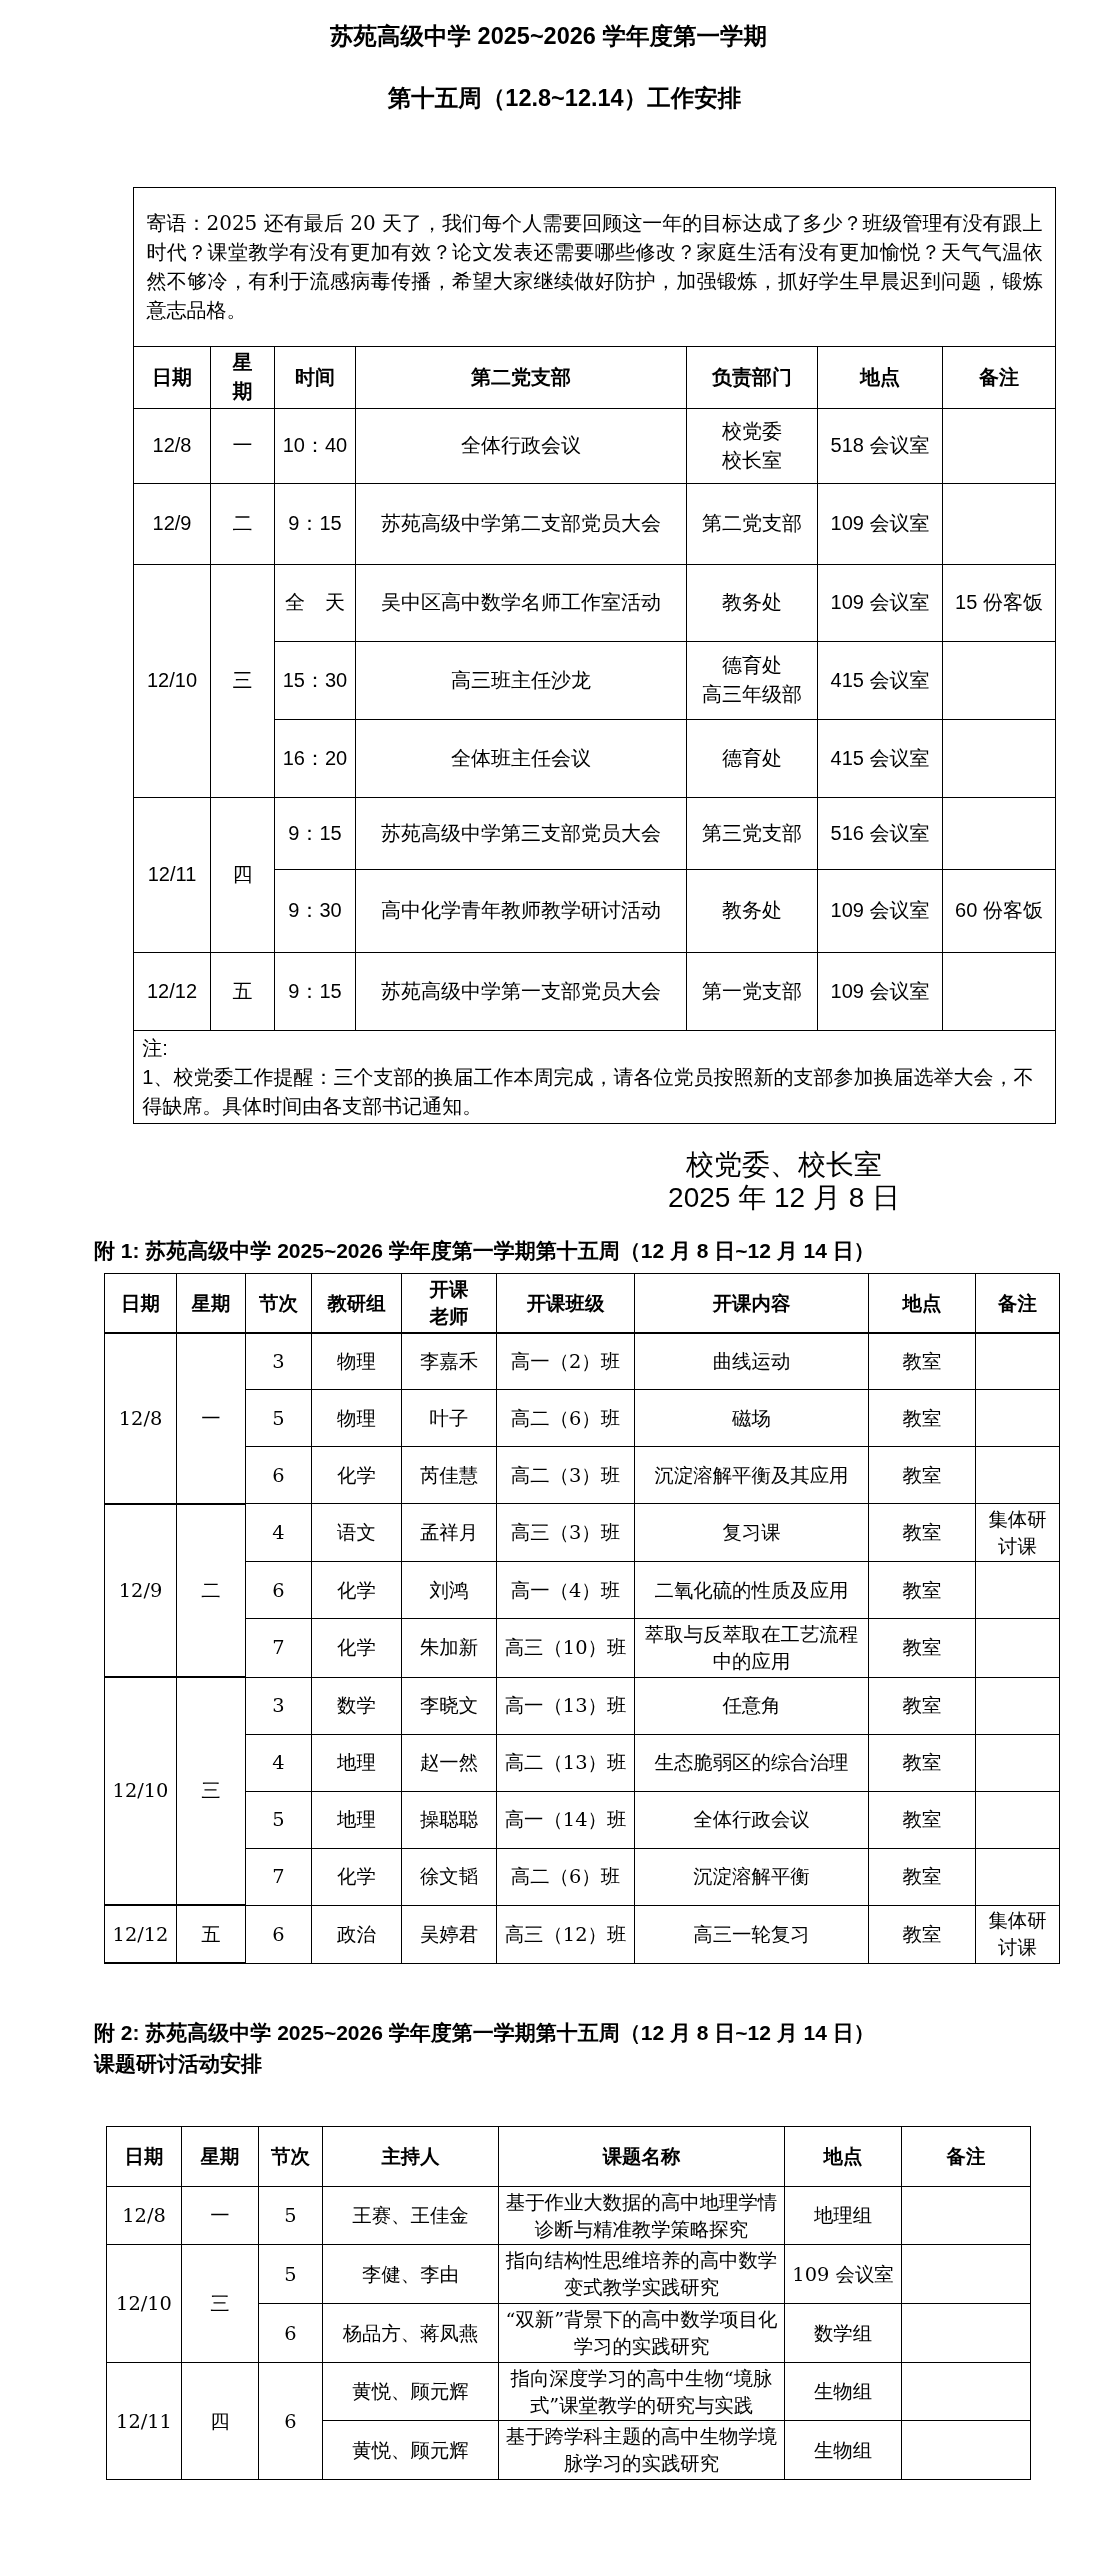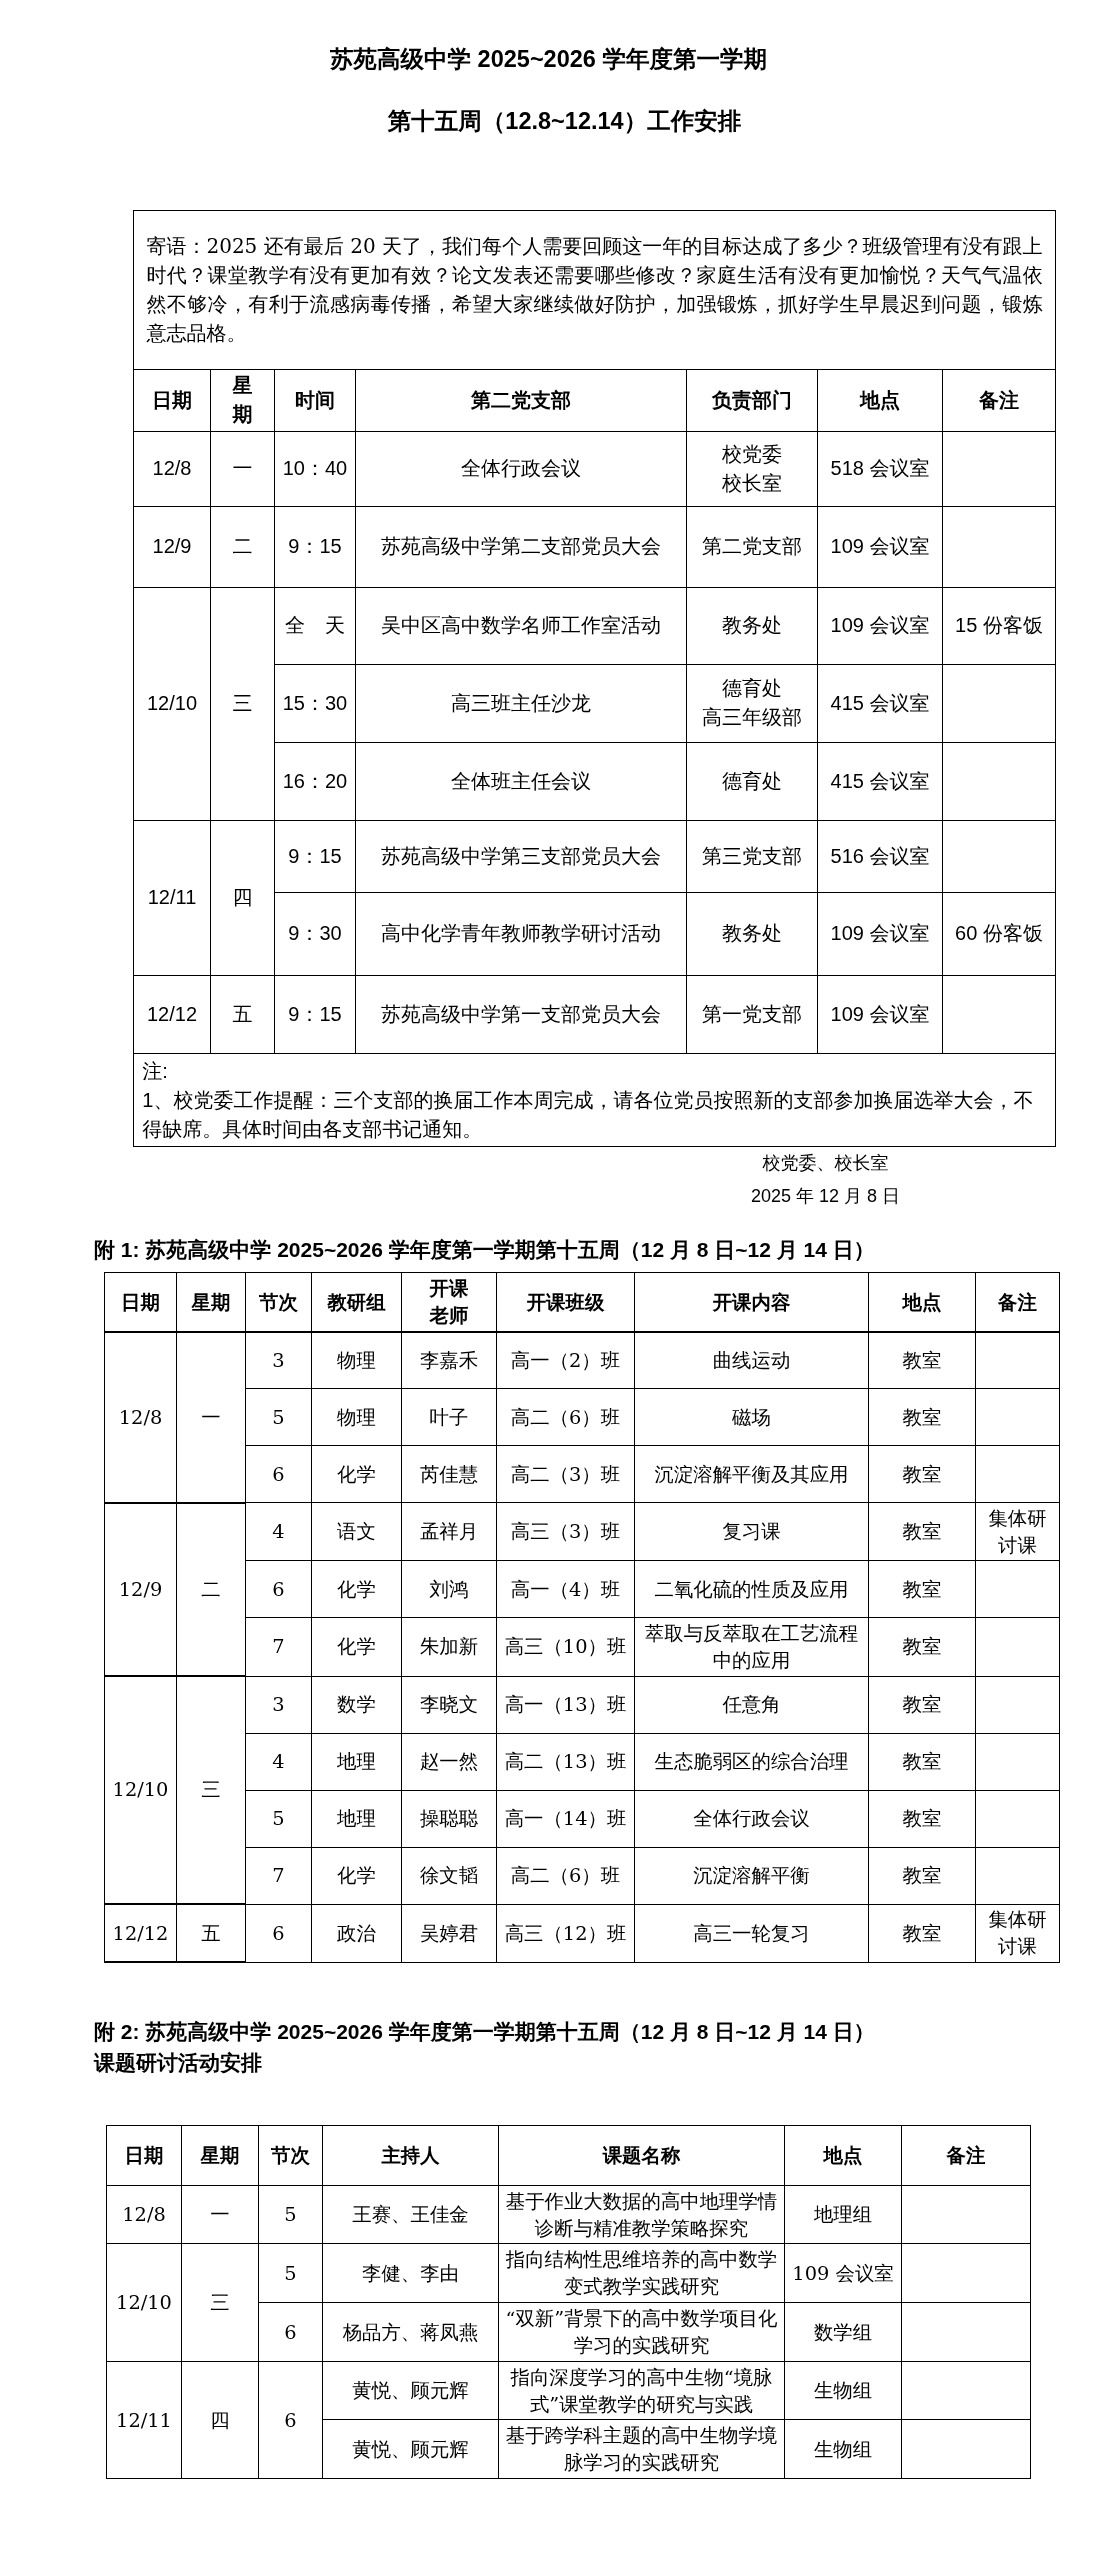--- a/index.html
+++ b/index.html
@@ -1,39 +1,39 @@
 <!DOCTYPE html>
 <html style="font-size:11px"><head>
 <meta charset="utf-8">
 <style>
   html,body{margin:0;padding:0;}
   body{
     width:1097px;height:2576px;background:#ffffff;color:#000;
     font-family:"Liberation Sans",sans-serif;position:relative;overflow:hidden;
   }
   .doc-title{font-size:23.5px;font-weight:700;text-align:center;margin:0;}
-  .doc-title.l1{padding-top:43px;}
+  .doc-title.l1{padding-top:20px;}
   .doc-title.l2{padding-top:30px;margin-left:32px;}
 
   table{border-collapse:collapse;table-layout:fixed;}
   td{border:0.7px solid #000;text-align:center;vertical-align:middle;padding:1.4px 4.1px;overflow:hidden;word-break:break-all;}
   .pre{white-space:pre-line;}
 
   
   .t1{margin:73px 16px 0 133px;width:922px;border:1.4px solid #000;}
   .t1 td{font-size:20px;line-height:1.45;}
   .t1 .hdr td{font-weight:700;}
   .msg-cell{
     text-align:justify;vertical-align:middle;font-size:21.4px;line-height:31px;
     padding:4.1px 12.4px;font-family:"DejaVu Serif",serif;
   }
   .note-cell{text-align:left;vertical-align:middle;font-size:18.7px;line-height:28px;padding:2.8px 8.3px;}
 
   
-  .sig{width:fit-content;margin:0 197px 0 auto;text-align:center;font-size:18px;line-height:33px;}
+  .sig{width:fit-content;margin:24px 197px 0 auto;text-align:center;font-size:28px;line-height:33px;}
 
   
   .appendix-title{margin:21px 0 0 94px;font-size:21px;font-weight:700;line-height:31px;width:899px;}
 
   
   .t2{margin:7px 0 0 104px;width:953px;border:1.4px solid #000;}
   .t3{margin:47px 0 0 106px;width:925px;border:1.4px solid #000;}
   .t2 td,.t3 td{font-size:19.4px;line-height:1.4;font-family:"DejaVu Serif",serif;}
   .t2 .hdr td,.t3 .hdr td{font-weight:700;font-family:"Liberation Sans",sans-serif;}
   .t2 .hdr td{border-bottom:2.1px solid #000;}

